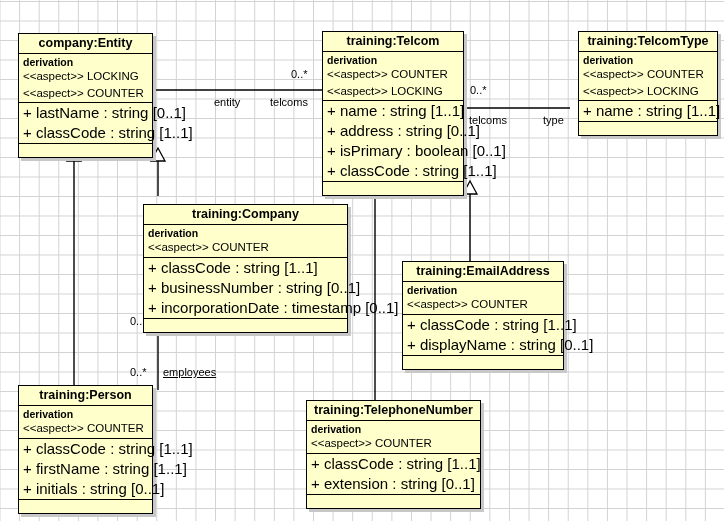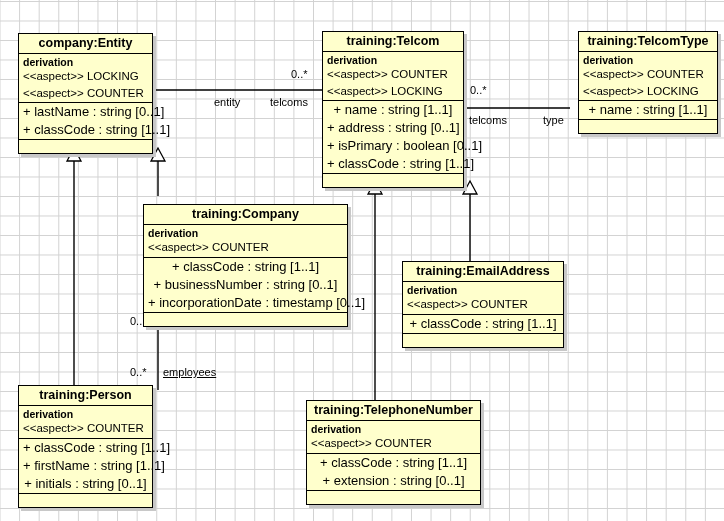--- a/index.html
+++ b/index.html
@@ -51,22 +51,21 @@
     padding:2px 4px 3px 4px;
     white-space:nowrap;
     font-size:11.5px;
   }
   .uml-attrs{
     border-bottom:1.5px solid #000000;
   }
   .uml-attr{
     padding:2px 4px 3px 4px;
     white-space:nowrap;
-    font-size:13px;
-    text-align:center;
+    font-size:15px;
   }
   .uml-ops{
     height:13px;
   }
   .edge-label{
     position:absolute;
     font-size:11px;
     color:#000000;
     white-space:nowrap;
     line-height:1;
@@ -169,20 +168,21 @@
   </div>
 
   <div class="uml-class" style="left:402px;top:261px;width:162px;">
     <div class="uml-title">training:EmailAddress</div>
     <div class="uml-derivation">derivation</div>
     <div class="uml-aspects">
       <div class="uml-aspect">&lt;&lt;aspect&gt;&gt; COUNTER</div>
     </div>
     <div class="uml-attrs">
       <div class="uml-attr">+ classCode : string [1..1]</div>
+      <div class="uml-attr">+ displayName : string [0..1]</div>
     </div>
     <div class="uml-ops"></div>
   </div>
 
   <div class="uml-class" style="left:18px;top:385px;width:135px;">
     <div class="uml-title">training:Person</div>
     <div class="uml-derivation">derivation</div>
     <div class="uml-aspects">
       <div class="uml-aspect">&lt;&lt;aspect&gt;&gt; COUNTER</div>
     </div>

